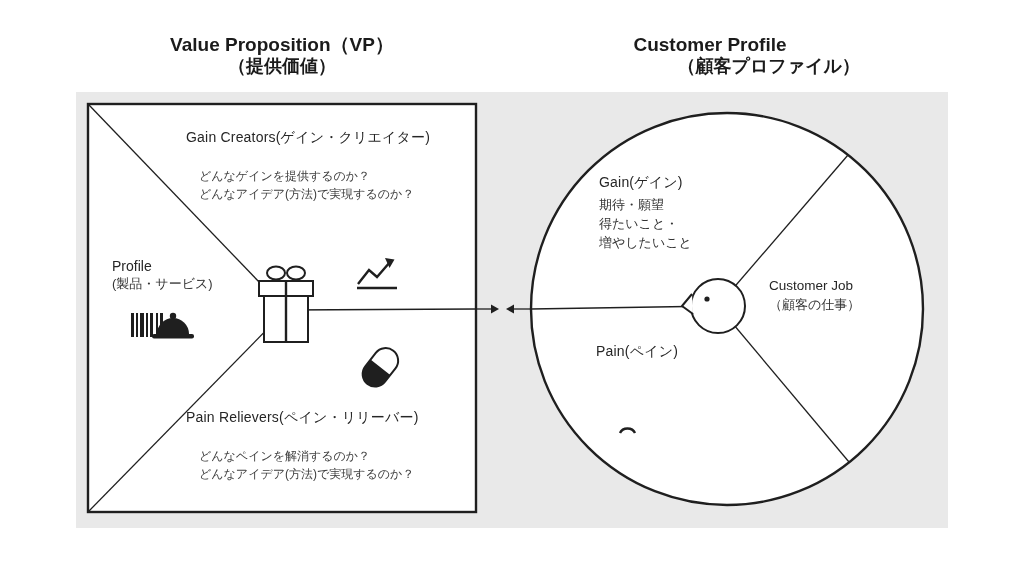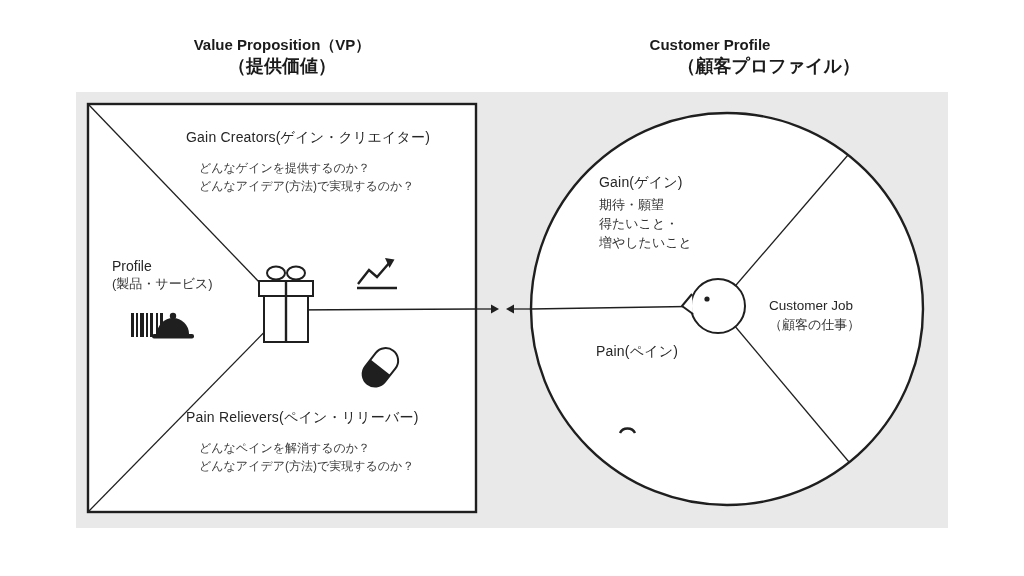--- a/index.html
+++ b/index.html
@@ -4,28 +4,28 @@
 <style>
   * { margin:0; padding:0; box-sizing:border-box; }
   html,body { width:1024px; height:576px; }
   body {
     position:relative; overflow:hidden; background:#ffffff;
     font-family:"Liberation Sans","DejaVu Sans",sans-serif;
     color:#222;
   }
   .abs { position:absolute; }
   .panel { left:76px; top:92px; width:872px; height:436px; background:#e9e9e9; }
-  .hdr { font-weight:bold; color:#1b1b1b; text-align:center; font-size:15px; line-height:21px; }
+  .hdr { font-weight:bold; color:#1b1b1b; text-align:center; font-size:19px; line-height:21px; }
   .hdr-sub { font-weight:bold; color:#1b1b1b; text-align:center; font-size:18px; line-height:20px; }
   .sec-title { font-size:14px; color:#262626; letter-spacing:.2px; }
-  .sec-lines { font-size:12px; color:#3d3d3d; line-height:18px; padding-left:13px; margin-top:12px; }
+  .sec-lines { font-size:12px; color:#3d3d3d; line-height:18px; padding-left:13px; margin-top:20px; }
   .blk-lines { font-size:13px; color:#343434; line-height:19px; margin-top:3px; }
   .prod-title { font-size:14px; color:#262626; }
   .prod-sub { font-size:13px; color:#343434; line-height:20px; }
-  .job-title { font-size:13.5px; color:#262626; line-height:19px;margin-top:20px; }
+  .job-title { font-size:13.5px; color:#262626; line-height:19px; }
   .job-sub { font-size:13px; color:#343434; line-height:19px; }
   svg.layer { position:absolute; left:0; top:0; pointer-events:none; }
   .shape { fill:#ffffff; stroke:#1f1f1f; stroke-width:2.4; }
   .ln { stroke:#1f1f1f; stroke-width:1.3; fill:none; }
   .ic { stroke:#1f1f1f; stroke-width:2; fill:#ffffff; }
   .dark { fill:#1f1f1f; stroke:none; }
   .icln { stroke:#1f1f1f; stroke-width:2.4; fill:none; }
 </style>
 </head>
 <body>

